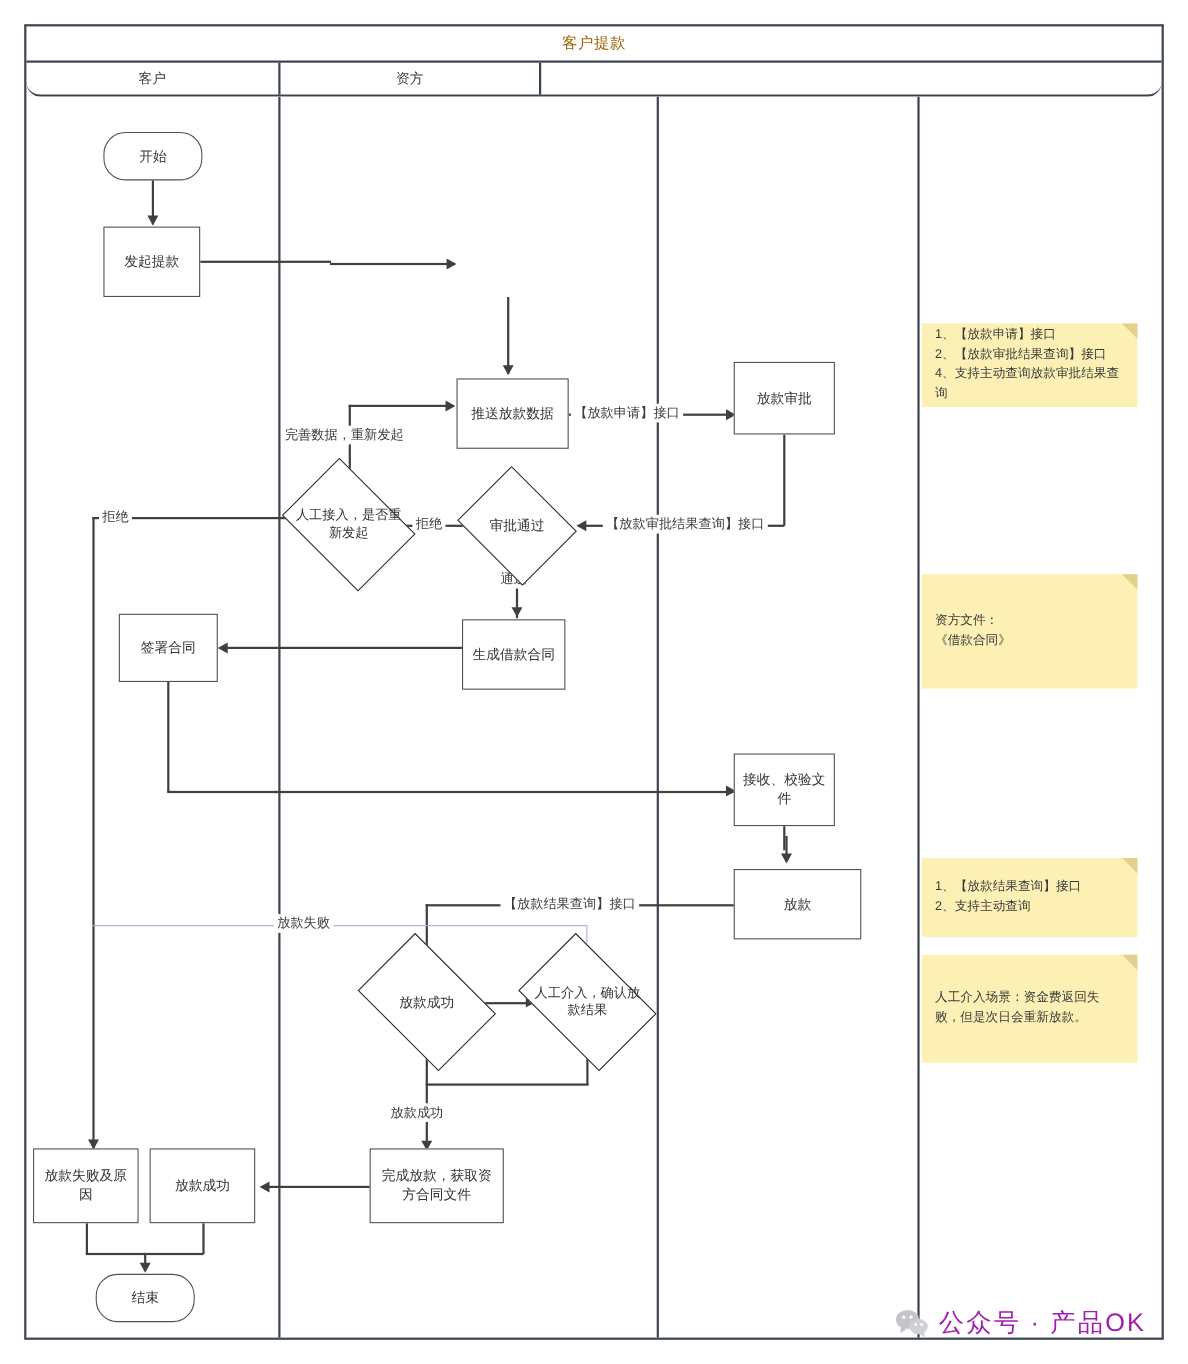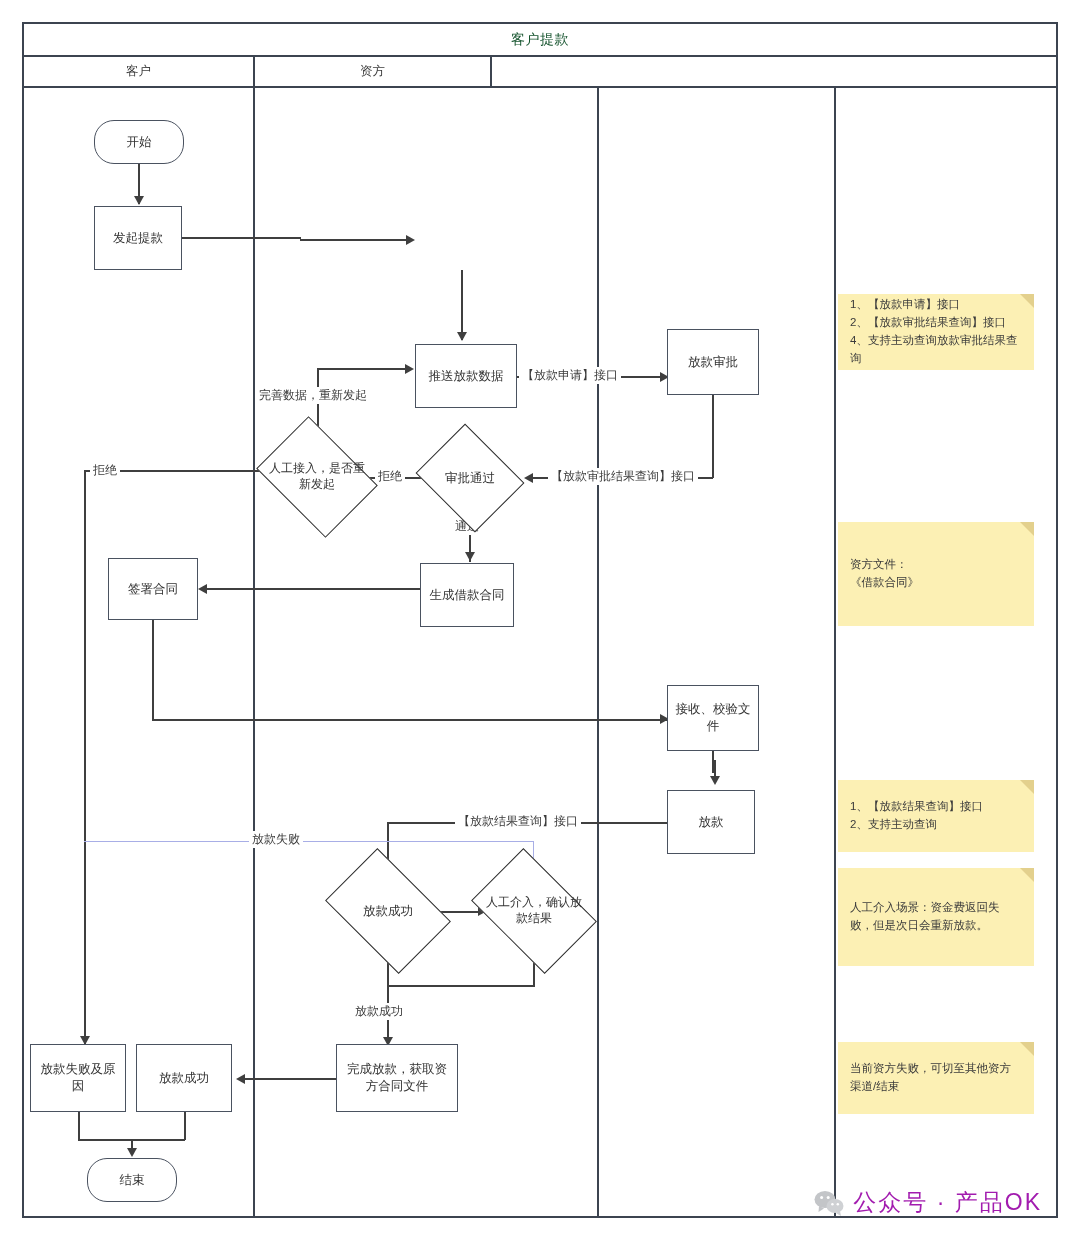--- a/index.html
+++ b/index.html
@@ -25,28 +25,29 @@
     background: #fff;
   }
   .title-band {
     position: absolute;
     left: 0; top: 0;
     width: 100%; height: 33px;
     border-bottom: 2px solid #3c4450;
     display: flex; align-items: center; justify-content: center;
   }
   .title-band .t {
-    font-size: 14px; color: #14532d; letter-spacing: .5px;
+    font-size: 14px; color: #a16207; letter-spacing: .5px;
   }
   .lane-head {
     position: absolute;
     left: 0; top: 33px;
     width: 100%; height: 31px;
     border-bottom: 2px solid #3c4450;
     display: flex;
+    border-radius: 13px;
   }
   .lane-head .cell {
     height: 100%;
     display: flex; align-items: center; justify-content: center;
     font-size: 12.5px; color: #3b3b3b;
     border-right: 2px solid #3c4450;
   }
   .lane-head .cell:last-child { border-right: none; }
   .lane-cols {
     position: absolute;
@@ -242,21 +243,21 @@
   <div class="ln v" style="left:152px; top:620px; height:100px;"></div>
   <div class="ln h" style="left:152px; top:719px; width:518px;"></div>
   <div class="arw right" style="left:660px; top:714px;"></div>
 
   <div class="node" style="left:667px; top:685px; width:92px; height:66px;">接收、校验文件</div>
 
   <div class="ln v" style="left:712px; top:751px; height:22px;"></div>
   <div class="ln v" style="left:714px; top:760px; height:23px;"></div>
   <div class="arw down" style="left:710px; top:776px;"></div>
 
-  <div class="node" style="left:667px; top:790px; width:88px; height:64px;">放款</div>
+  <div class="node" style="left:667px; top:790px; width:116px; height:64px;">放款</div>
 
   <div class="ln h" style="left:387px; top:822px; width:281px;"></div>
   <div class="elabel" style="left:455px; top:813px;">【放款结果查询】接口</div>
   <div class="ln v" style="left:387px; top:822px; height:50px;"></div>
   <div class="arw down" style="left:383px; top:864px;"></div>
 
   <div class="ln v blue" style="left:533px; top:841px; height:46px; width:1.4px;"></div>
   <div class="ln h blue" style="left:84px; top:841px; width:450px; height:1.4px;"></div>
   <div class="elabel" style="left:249px; top:831px;">放款失败</div>
 
@@ -314,24 +315,20 @@
     <span class="fold"></span>
     <span class="txt">1、【放款结果查询】接口
 2、支持主动查询</span>
   </div>
 
   <div class="note" style="left:838px; top:868px; width:196px; height:98px;">
     <span class="fold"></span>
     <span class="txt">人工介入场景：资金费返回失败，但是次日会重新放款。</span>
   </div>
 
-  <div class="note" style="left:838px; top:1042px; width:196px; height:72px;">
-    <span class="fold"></span>
-    <span class="txt">当前资方失败，可切至其他资方渠道/结束</span>
-  </div>
 
   <div class="watermark">
     <span>
       <svg width="30" height="26" viewBox="0 0 30 26" aria-hidden="true">
         <ellipse cx="11" cy="9.5" rx="10.5" ry="8.6" fill="#c3c5c8"></ellipse>
         <polygon points="5,16 4.5,22 10,18.5" fill="#c3c5c8"></polygon>
         <ellipse cx="21" cy="16" rx="8.5" ry="7" fill="#cfd1d4"></ellipse>
         <polygon points="26,21 27,26 22,23" fill="#cfd1d4"></polygon>
         <circle cx="7.6" cy="7.4" r="1.5" fill="#ffffff"></circle>
         <circle cx="14.2" cy="7.4" r="1.5" fill="#ffffff"></circle>

